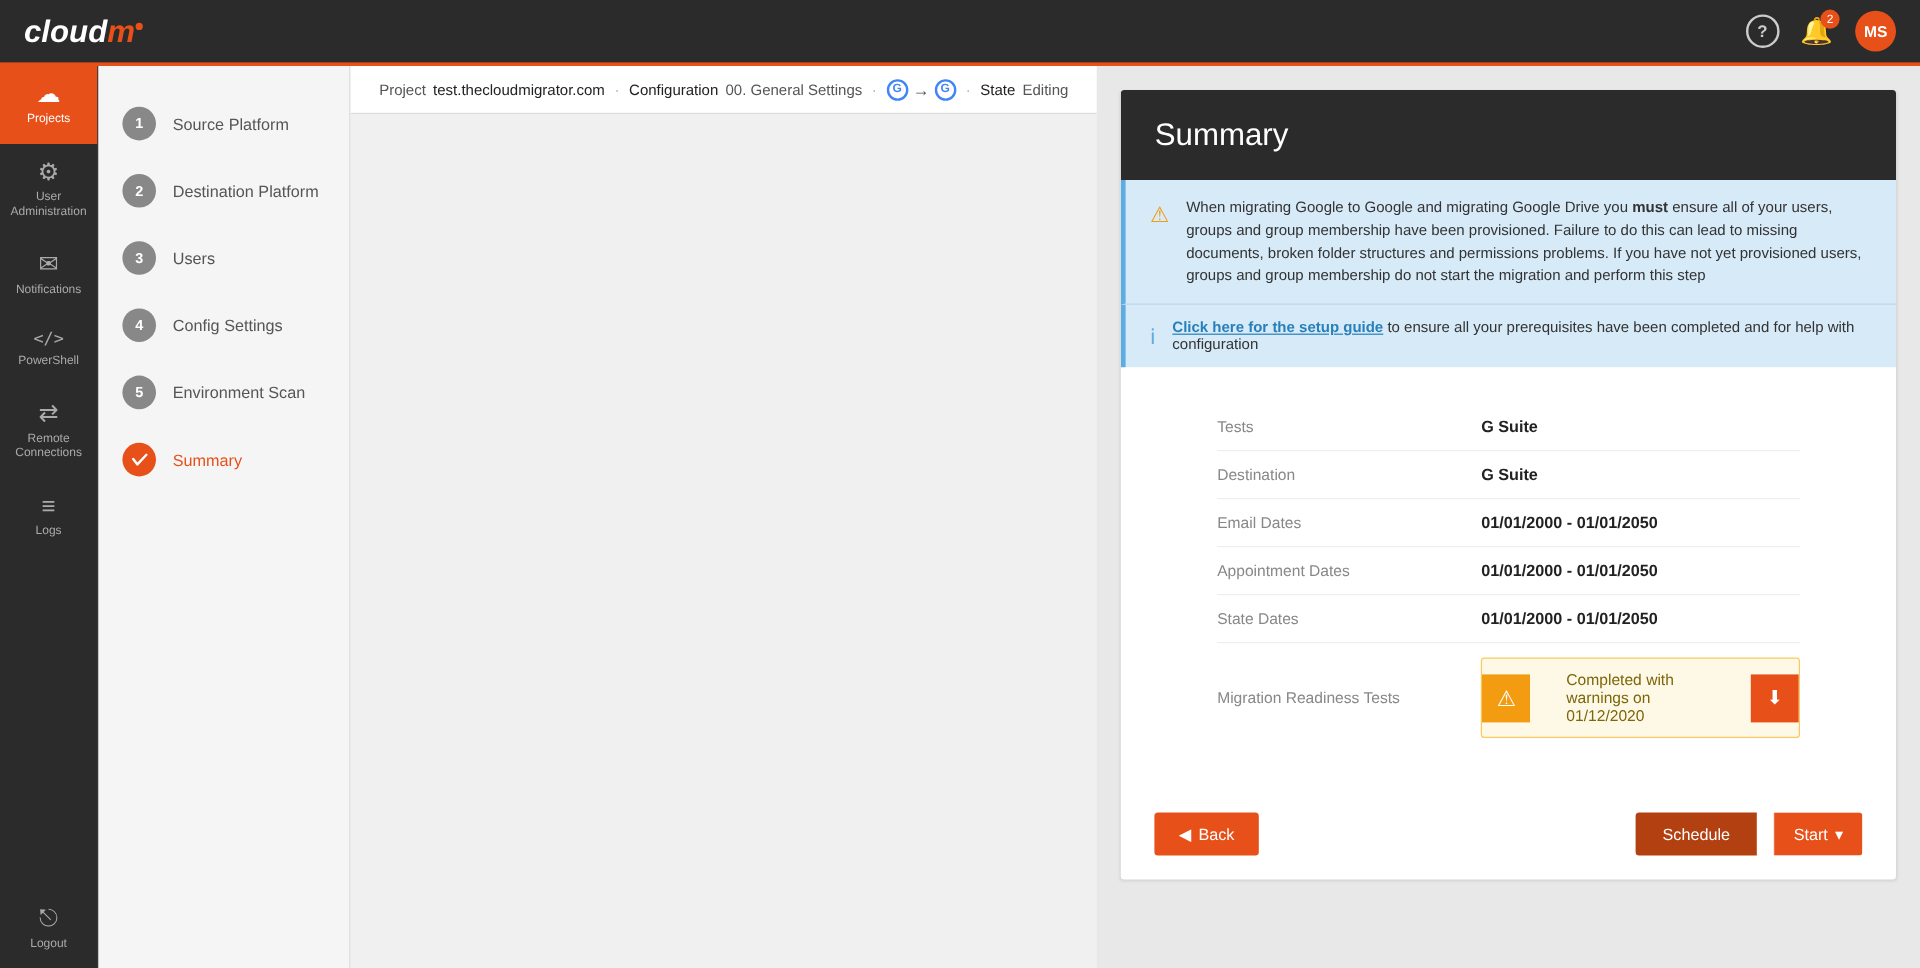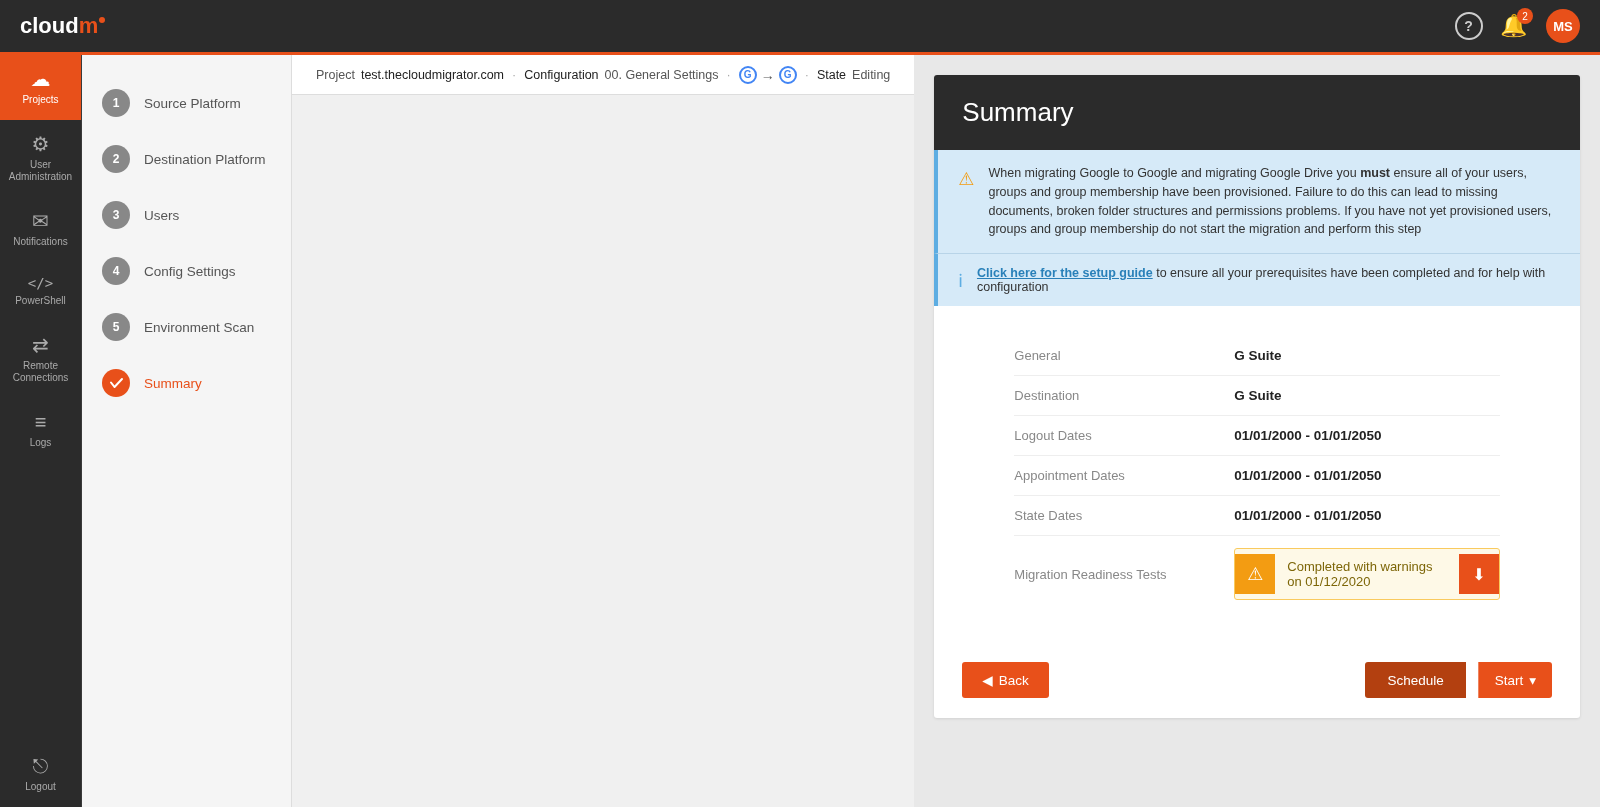--- a/index.html
+++ b/index.html
@@ -281,21 +281,21 @@
       width: 40px;
       height: 40px;
       display: flex;
       align-items: center;
       justify-content: center;
       color: white;
       font-size: 18px;
       flex-shrink: 0;
     }
     .readiness-text {
-      padding: 10px 12px;
+      padding: 10px 30px;
       font-size: 13px;
       color: #7d6608;
       flex: 1;
     }
     .readiness-download {
       background: #e8501a;
       width: 40px;
       height: 40px;
       display: flex;
       align-items: center;
@@ -320,21 +320,21 @@
       padding: 10px 20px;
       border-radius: 3px;
       cursor: pointer;
       font-size: 13.5px;
       display: flex;
       align-items: center;
       gap: 6px;
     }
     .btn-group-right {
       display: flex;
-      gap: 12px;
+      gap: 2px;
     }
     .btn-schedule {
       background: #b34010;
       color: white;
       border: none;
       padding: 10px 22px;
       cursor: pointer;
       font-size: 13.5px;
       border-radius: 3px 0 0 3px;
     }
@@ -343,28 +343,29 @@
       color: white;
       border: none;
       padding: 10px 16px;
       cursor: pointer;
       font-size: 13.5px;
       display: flex;
       align-items: center;
       gap: 6px;
       border-radius: 0 3px 3px 0;
       border-left: 1px solid rgba(255,255,255,0.3);
+      margin-left: 12px;
     }
   </style>
 </head>
 <body>
 
 <header class="top-header">
   <div class="logo">
-    <span style="color:white;font-size:22px;font-weight:300;">
+    <span style="color:white;font-size:26px;font-weight:300;font-style:italic;">
       <span style="font-weight:700;color:white;">cloud</span><span style="font-weight:700;color:#e8501a;">m</span><span style="display:inline-block;width:6px;height:6px;background:#e8501a;border-radius:50%;margin-bottom:10px;margin-left:1px;"></span>
     </span>
   </div>
   <div class="header-right">
     <div class="header-icon" style="color:#ccc;font-size:20px;cursor:pointer;border:2px solid #ccc;border-radius:50%;width:28px;height:28px;display:flex;align-items:center;justify-content:center;font-weight:600;font-size:14px;">?</div>
     <div class="header-icon" style="position:relative;font-size:22px;color:#ccc;">
       🔔
       <span class="notification-badge">2</span>
     </div>
     <div class="user-avatar">MS</div>
@@ -470,29 +471,29 @@
 
         <div class="info-banner">
           <span class="info-icon">ℹ</span>
           <span>
             <span class="setup-guide-link">Click here for the setup guide</span><span> to ensure all your prerequisites have been completed and for help with configuration</span>
           </span>
         </div>
 
         <div class="summary-table">
           <div class="summary-row">
-            <span class="summary-label">General</span>
+            <span class="summary-label">Tests</span>
             <span class="summary-value">G Suite</span>
           </div>
           <div class="summary-row">
             <span class="summary-label">Destination</span>
             <span class="summary-value">G Suite</span>
           </div>
           <div class="summary-row">
-            <span class="summary-label">Logout Dates</span>
+            <span class="summary-label">Email Dates</span>
             <span class="summary-value">01/01/2000 - 01/01/2050</span>
           </div>
           <div class="summary-row">
             <span class="summary-label">Appointment Dates</span>
             <span class="summary-value">01/01/2000 - 01/01/2050</span>
           </div>
           <div class="summary-row">
             <span class="summary-label">State Dates</span>
             <span class="summary-value">01/01/2000 - 01/01/2050</span>
           </div>

